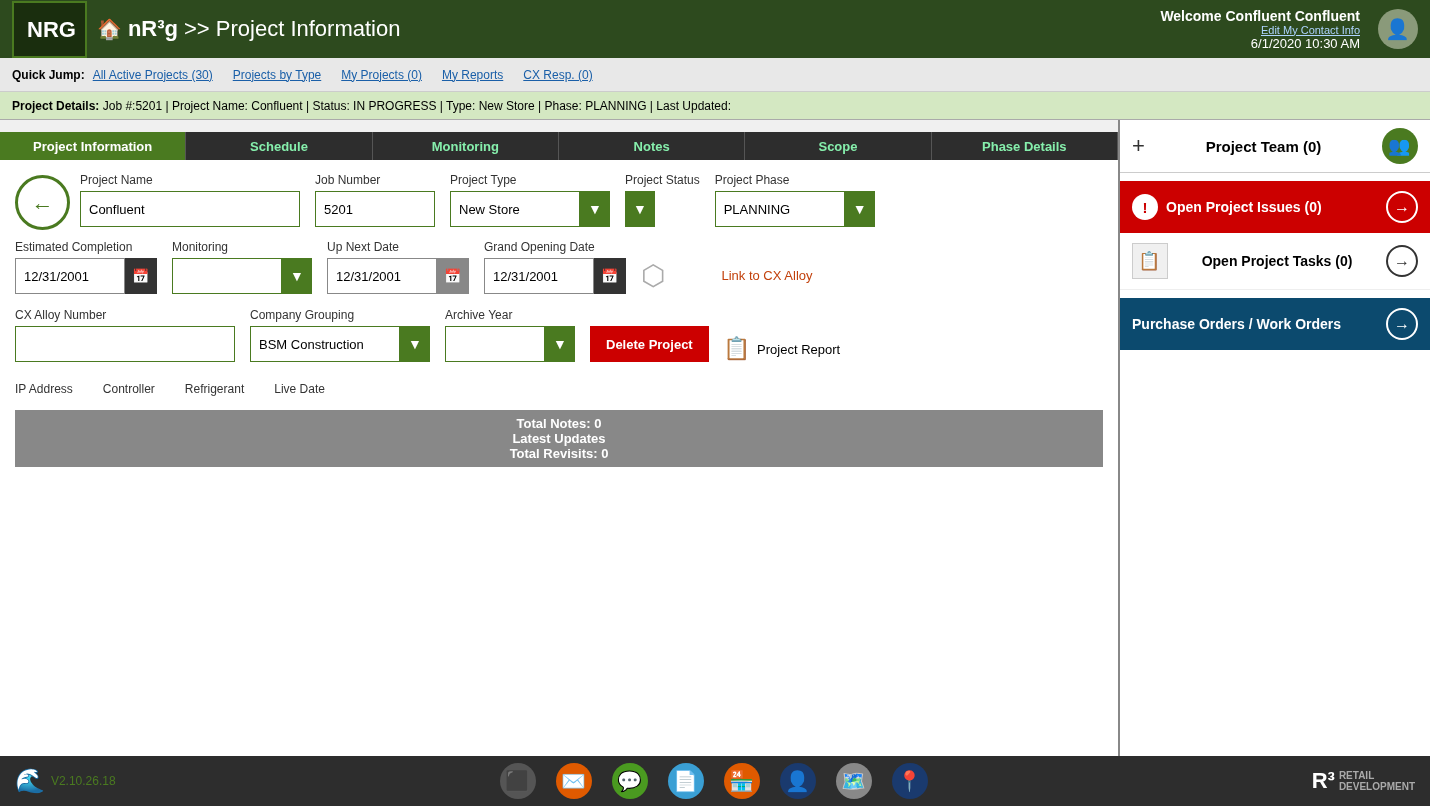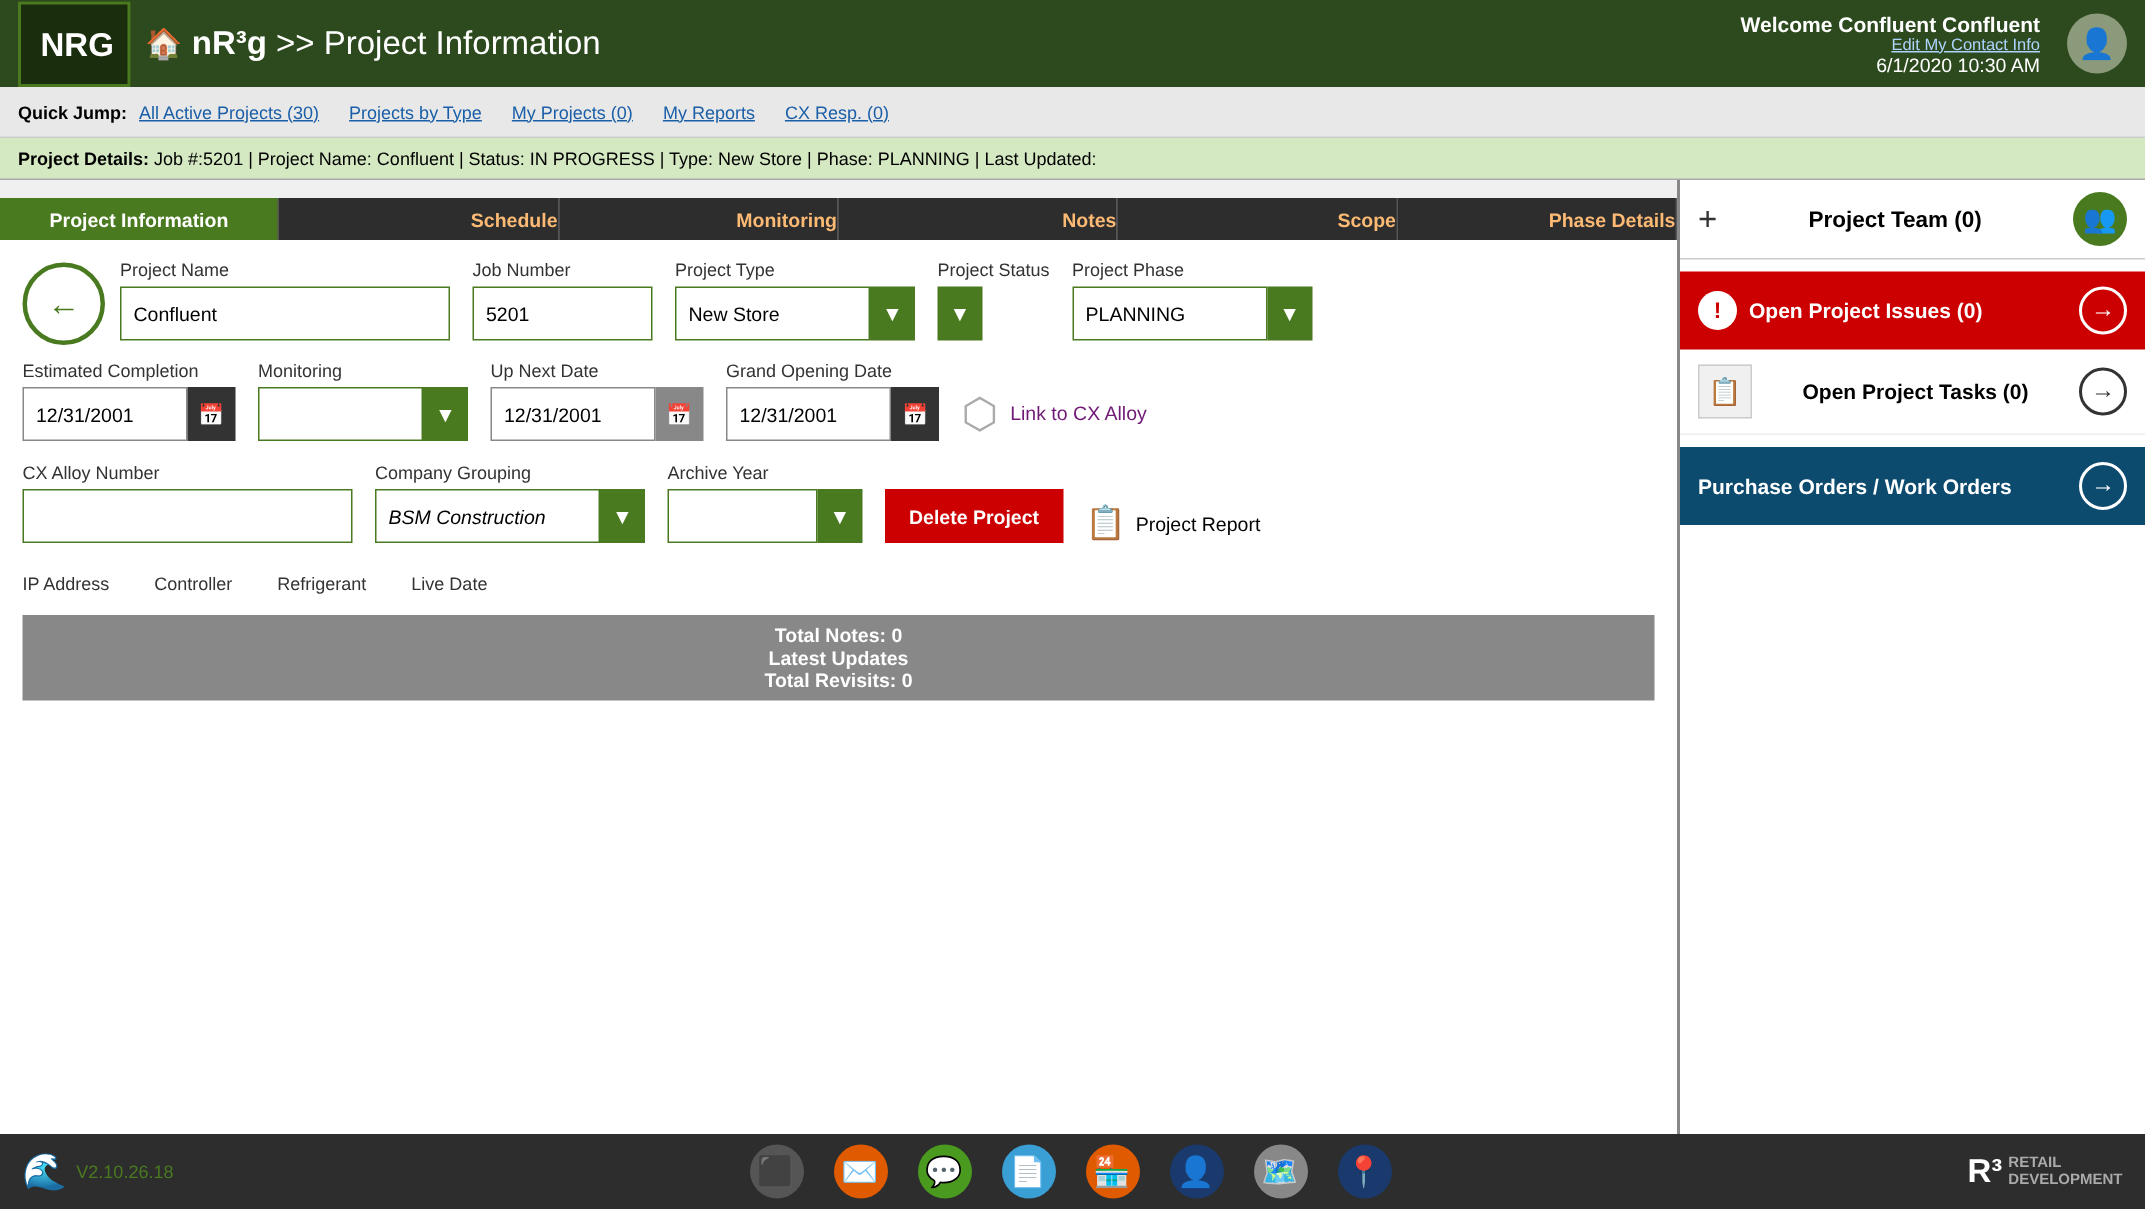--- a/index.html
+++ b/index.html
@@ -24,21 +24,21 @@
     .project-details-bar { background: #d4e8c2; padding: 4px 12px; font-size: 12px; border-bottom: 1px solid #aaa; display: flex; align-items: center; justify-content: space-between; height: 28px; }
     .project-details-label { font-weight: bold; }
 
     
     .left-panel { flex: 1; display: flex; flex-direction: column; border-right: 2px solid #888; }
 
     
     .tabs { display: flex; height: 40px; }
     .tab { flex: 1; display: flex; align-items: center; justify-content: center; cursor: pointer; font-size: 13px; font-weight: bold; border-right: 1px solid #555; margin-top: 12px; }
     .tab-active { background: #4a7a20; color: #fff; }
-    .tab-inactive { background: #2d2d2d; color: #fdba74; justify-content: flex-end; }
+    .tab-inactive { background: #2d2d2d; color: #86efac; }
 
     
     .content-area { flex: 1; padding: 10px 15px; background: #fff; overflow-y: auto; }
 
     
     .form-row { display: flex; gap: 15px; margin-bottom: 14px; align-items: flex-end; }
     .form-group { display: flex; flex-direction: column; gap: 4px; }
     .form-label { font-size: 12px; color: #333; }
     .form-input { border: 1px solid #4a7a20; padding: 6px 8px; font-size: 13px; height: 36px; background: #fff; }
     .form-input-wide { width: 220px; }
@@ -243,33 +243,33 @@
         </div>
         <div class="form-group">
           <label class="form-label">Grand Opening Date</label>
           <div class="date-container">
             <input class="date-input" value="12/31/2001" style="">
             <div class="date-btn">📅</div>
           </div>
         </div>
         <div style="display:flex;align-items:center;gap:8px;padding-bottom:2px;">
           <span style="font-size:28px;color:#aaa;">⬡</span>
-          <span style="color:#701a75;font-size:13px;cursor:pointer;">Link to CX Alloy</span>
+          <span style="color:#c2410c;font-size:13px;cursor:pointer;margin-left:48px;">Link to CX Alloy</span>
         </div>
       </div>
 
       <div class="form-row">
         <div class="form-group">
           <label class="form-label">CX Alloy Number</label>
           <input class="form-input form-input-wide" value="" style="">
         </div>
         <div class="form-group">
           <label class="form-label">Company Grouping</label>
           <div class="select-container">
-            <select class="form-select" style="width:150px;font-style:italic;">
+            <select class="form-select" style="width:150px;">
               <option>BSM Construction</option>
               <option>Other</option>
             </select>
             <div class="select-arrow">▼</div>
           </div>
         </div>
         <div class="form-group">
           <label class="form-label">Archive Year</label>
           <div class="select-container">
             <select class="form-select" style="width:100px;">

